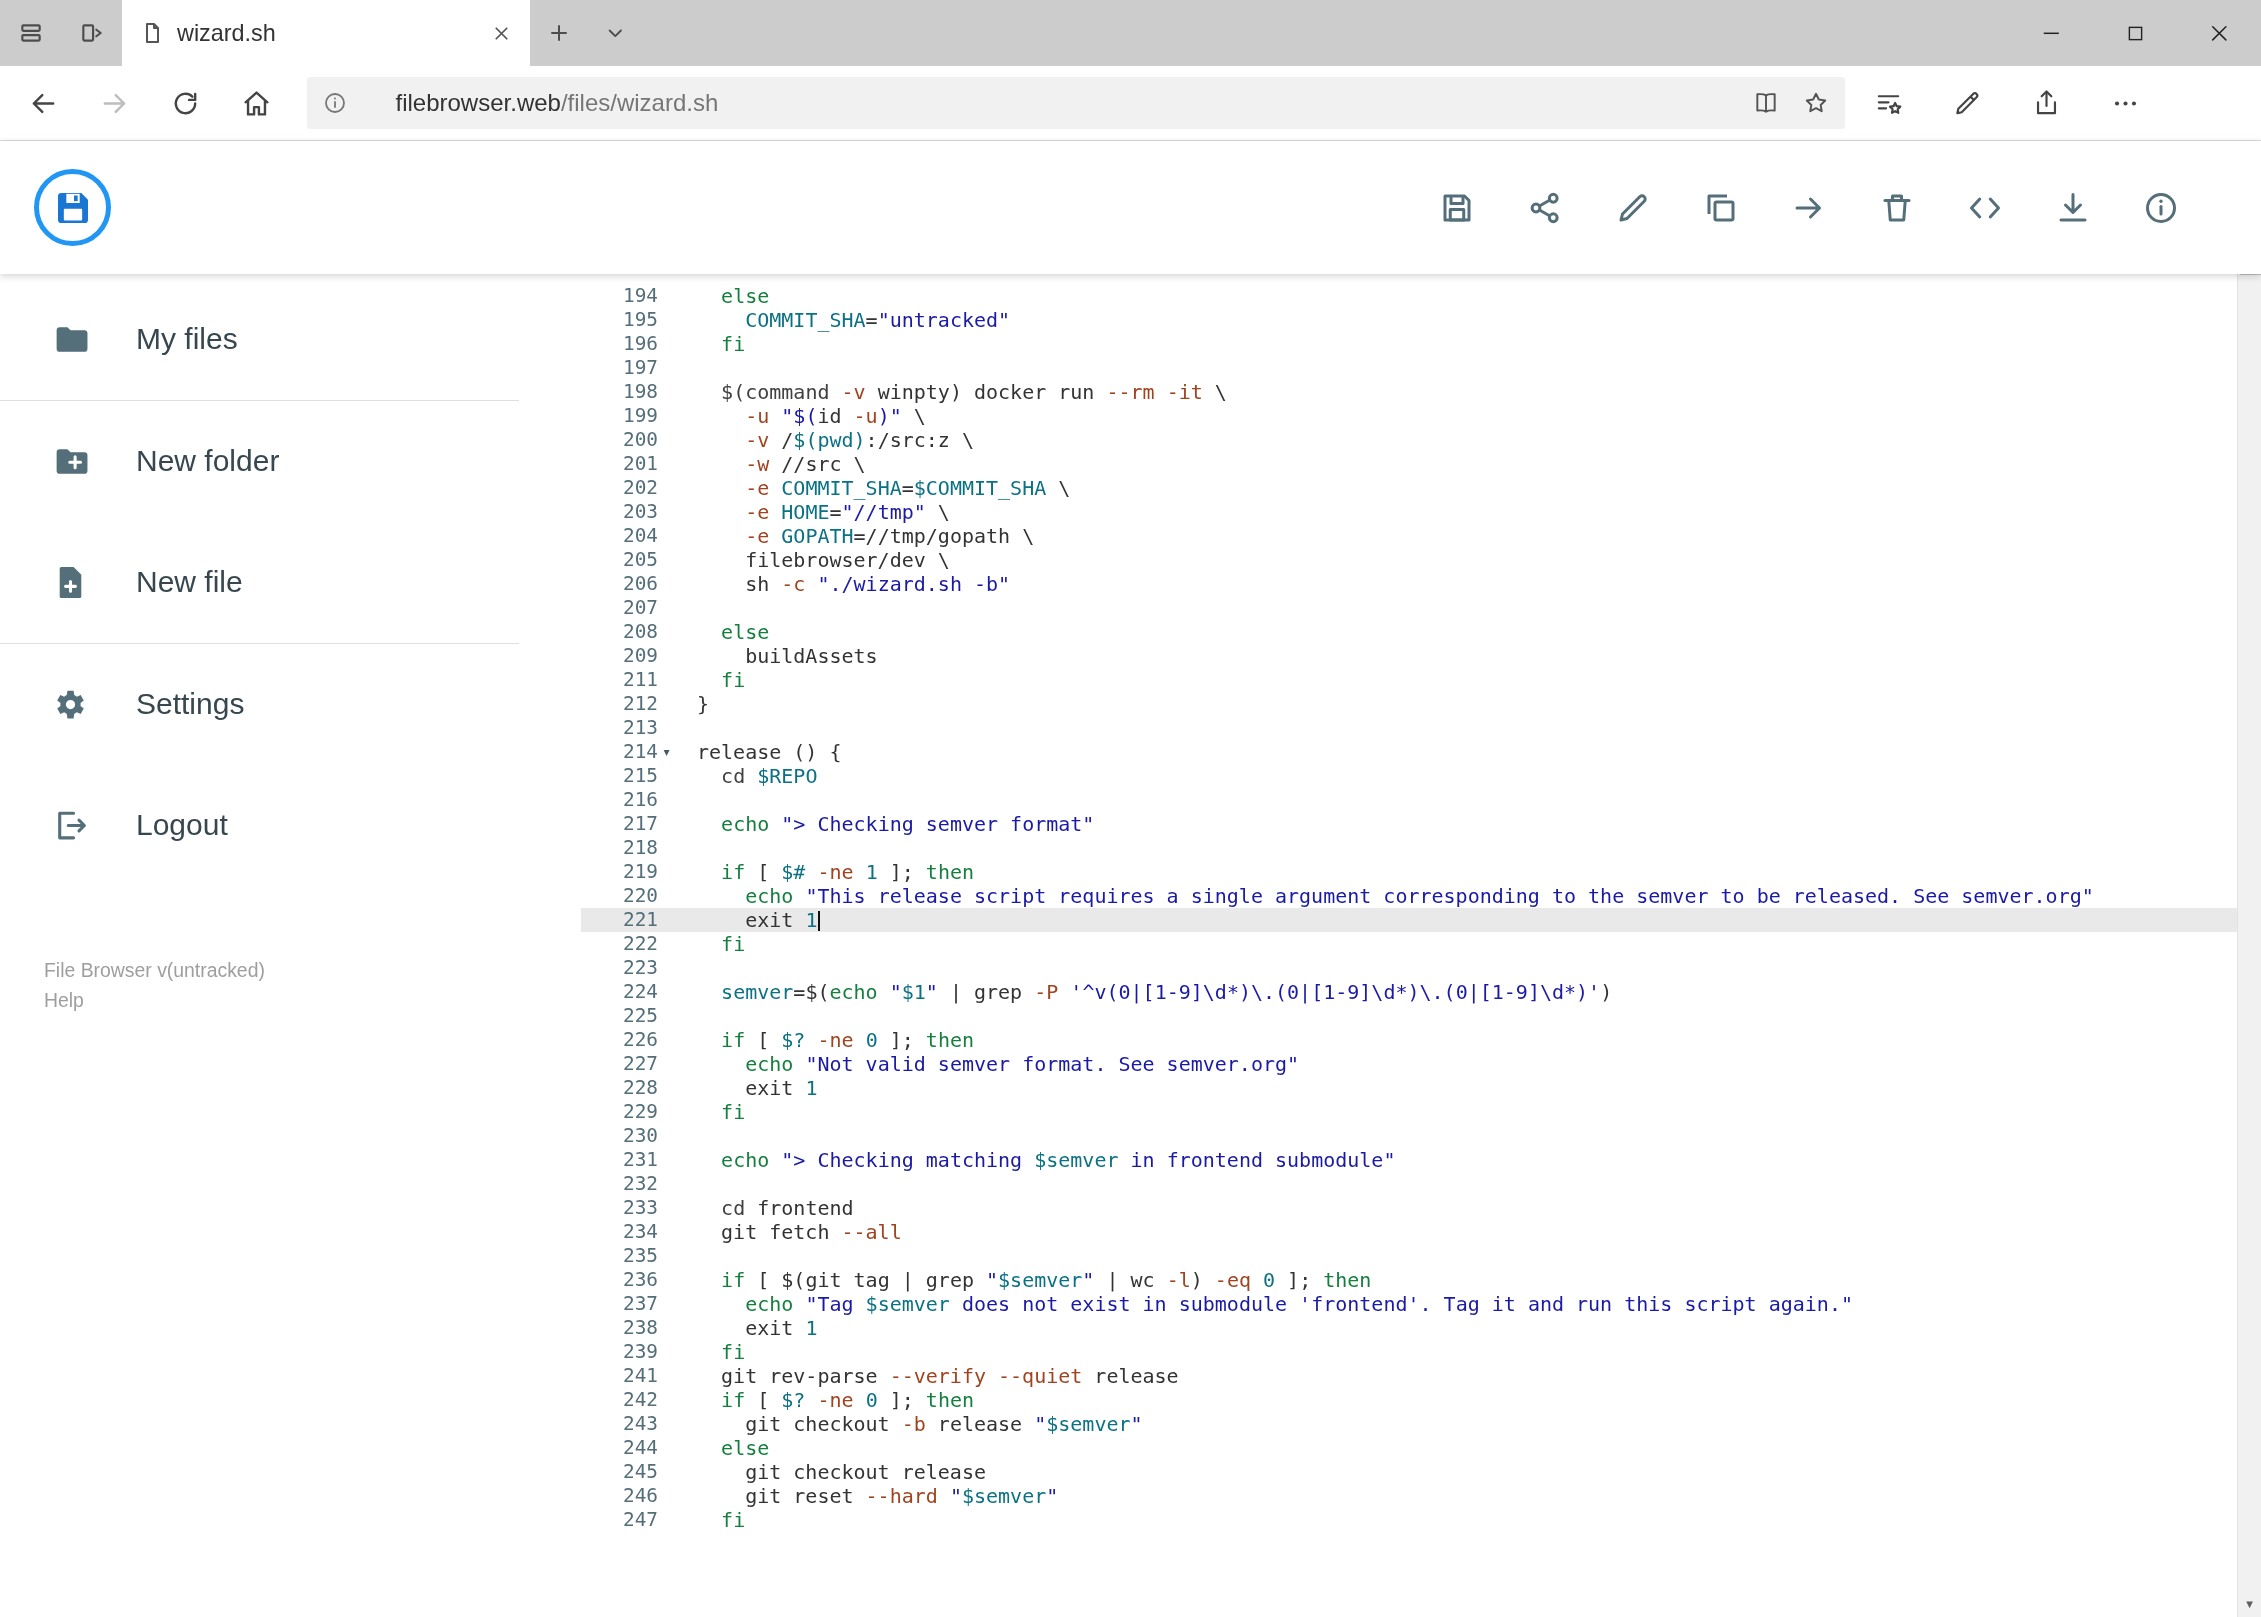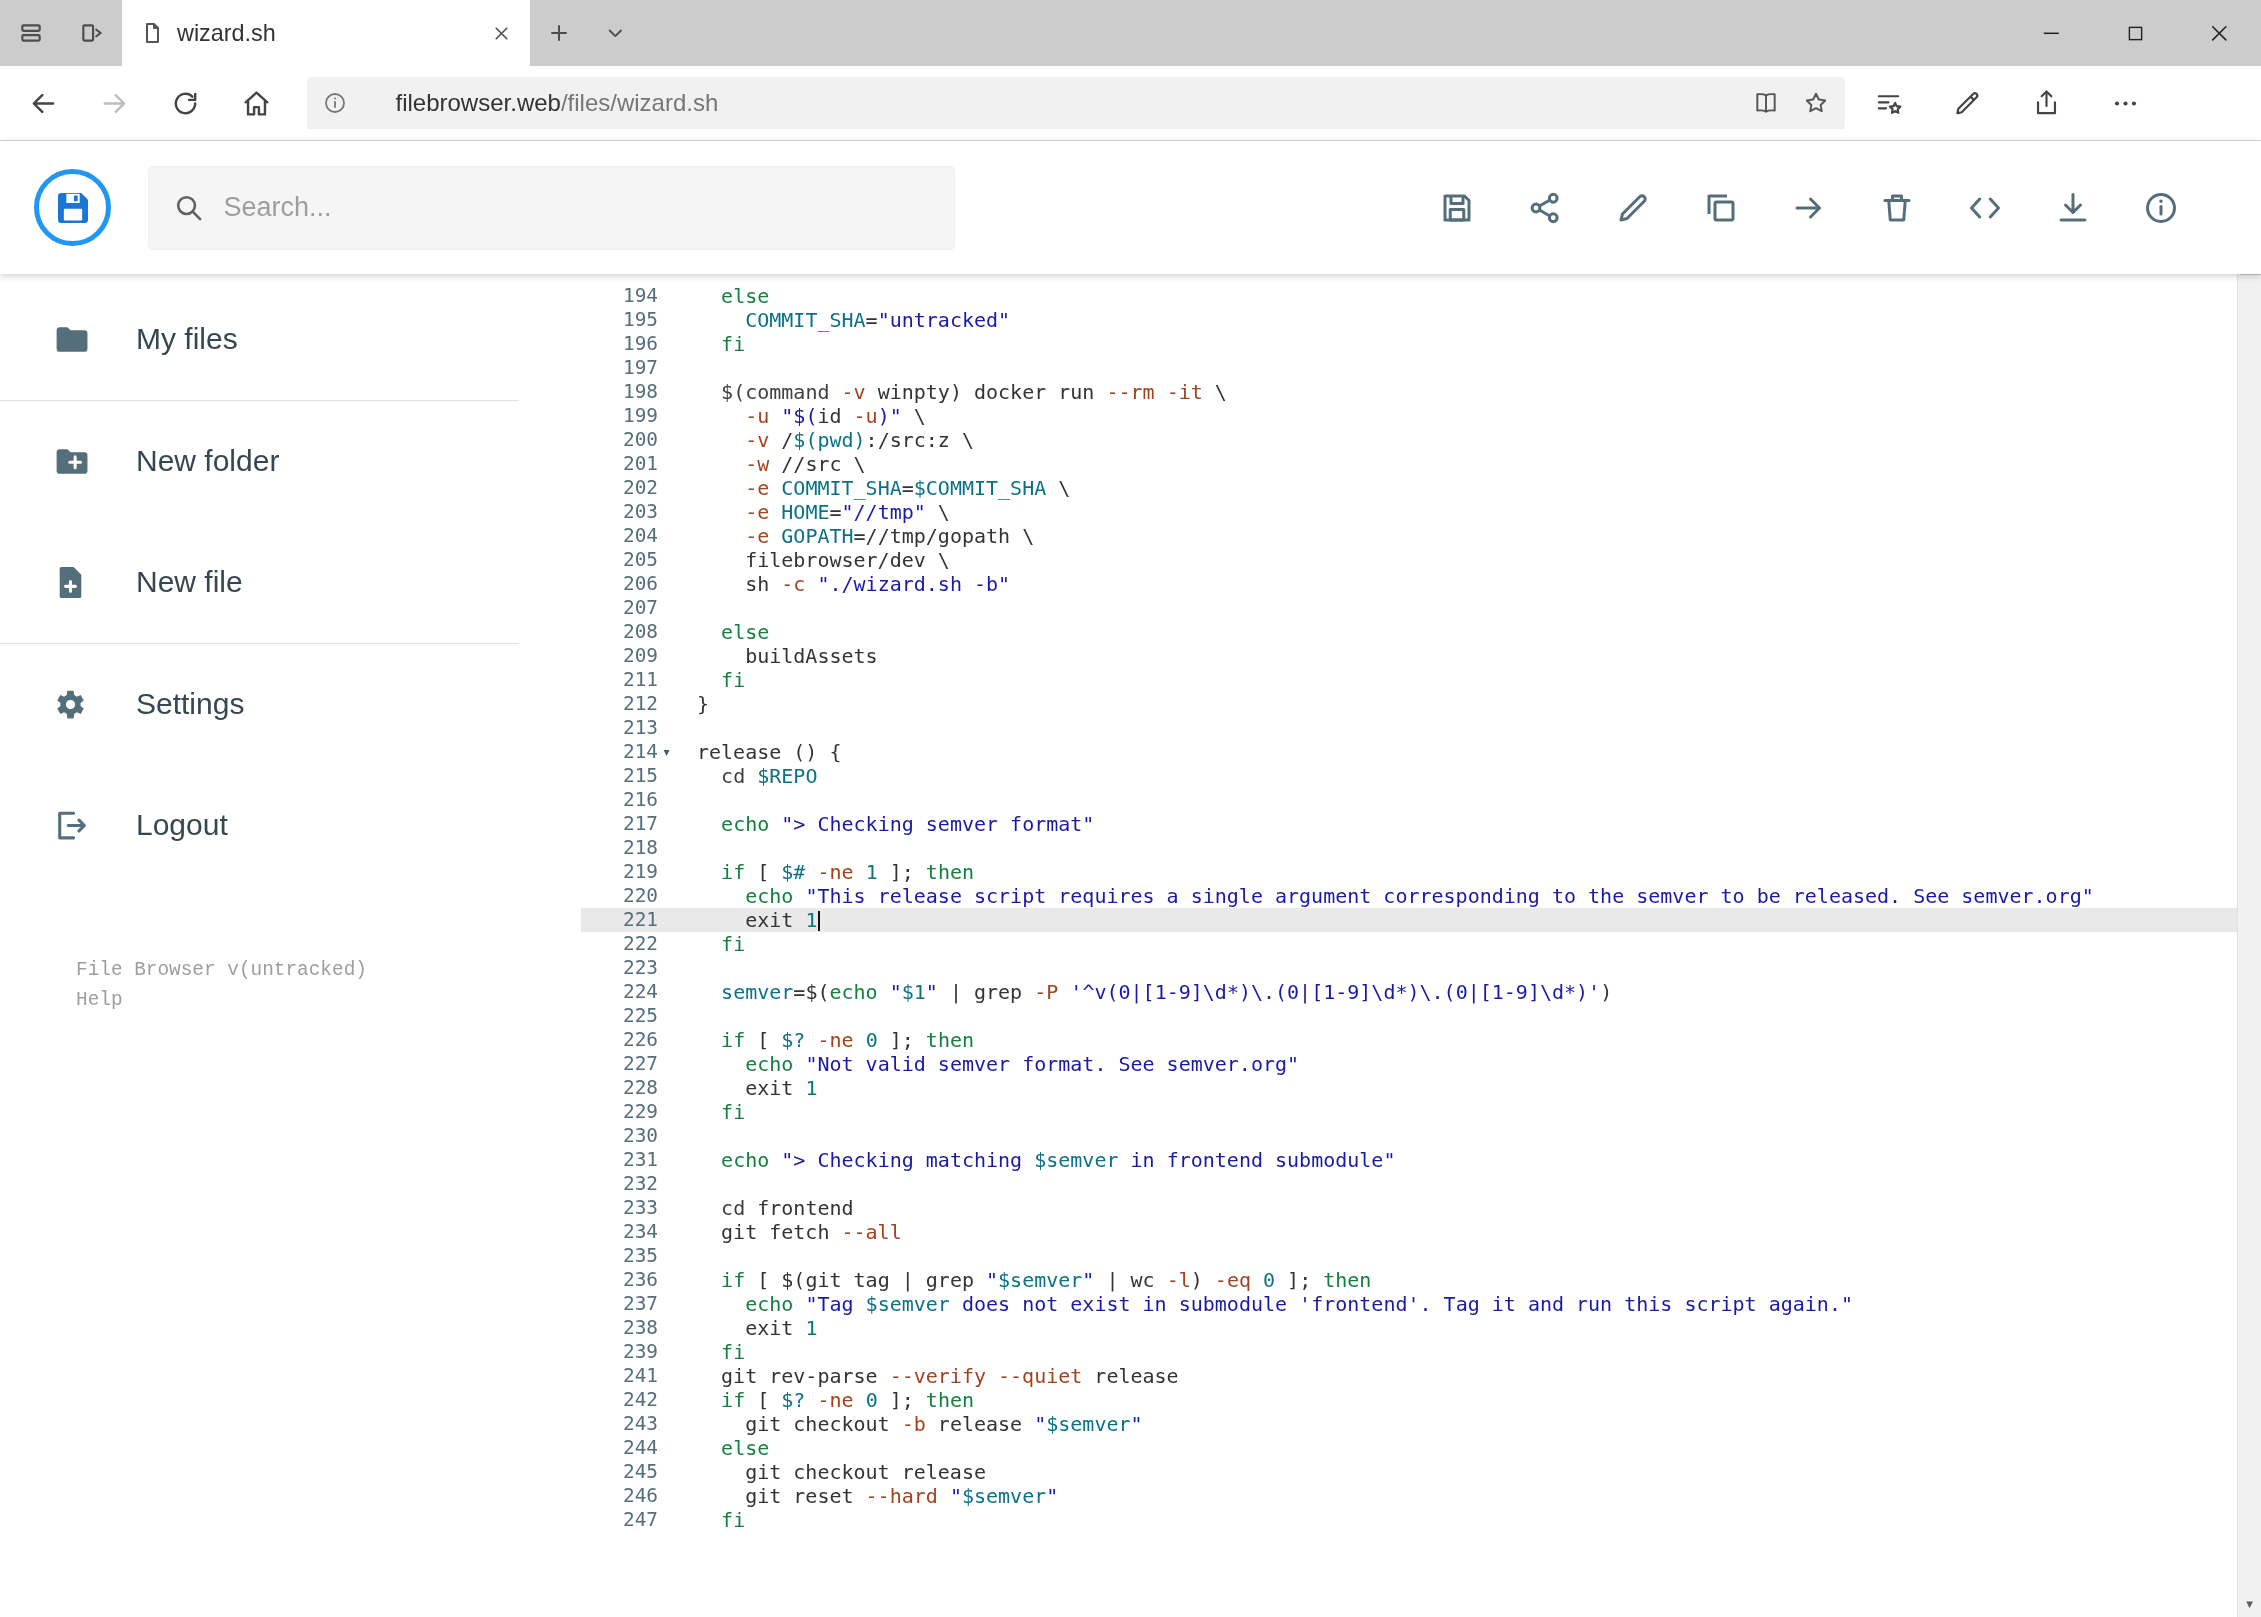--- a/index.html
+++ b/index.html
@@ -43,21 +43,21 @@
   .search-icon { color:#616161; display:flex; }
   .headtools { margin-left:auto; display:flex; align-items:center; gap:52px; color:#546e7a; padding-right:48px; }
   .tool-btn { display:flex; }
 
   
   .main { display:flex; height: 1343px; }
   .sidebar { width: 581px; flex:0 0 auto; padding-top:4.8px; }
   .side-item { height:121px; display:flex; align-items:center; padding-left:52px; gap:47px; color:#546e7a; }
   .side-label { font-size:30px; color:#37474f; }
   .side-div { border-top:0.8px solid #e0e0e0; margin-right:62px; }
-  .side-footer { margin-top:69px; padding-left:76px; font-size:19.4px; color:#9e9e9e; line-height:30px;font-family:Liberation Mono, monospace; }
+  .side-footer { margin-top:69px; padding-left:44px; font-size:19.4px; color:#9e9e9e; line-height:30px; }
 
   
   .editor { flex:1; background:#fff; overflow:hidden; padding-top:9.7px; }
   .line { display:flex; height:24px; line-height:24px;
           font-family:"DejaVu Sans Mono", monospace; font-size:20px; }
   .line.active { background:#e9e9e9; }
   .ln { flex:0 0 77px; text-align:right; color:#546e7a; font-size:19.4px; position:relative; }
   .fold { position:absolute; left:100%; margin-left:4px; top:0.8px; color:#455a64; font-size:15.3px; }
   .ct { margin-left:39px; white-space:pre; }
   .cursor { display:inline-block; width:1.6px; height:19.4px; background:#111; vertical-align:middle; margin-left:0.8px; }
@@ -247,29 +247,20 @@
 
   <div class="appheader">
     <div class="logo">
       <svg width="40" height="40" viewBox="0 0 24 24">
         <path fill="#1976d2" d="M3 5a2 2 0 0 1 2-2h12l4 4v12a2 2 0 0 1-2 2H5a2 2 0 0 1-2-2z"></path>
         <rect x="8" y="3.5" width="8" height="5.5" fill="#fff"></rect>
         <rect x="12.6" y="4.5" width="2.2" height="3.4" fill="#1976d2"></rect>
         <rect x="6.5" y="12.5" width="11" height="7" rx="0.6" fill="#fff"></rect>
       </svg>
     </div>
-    <div class="searchbox">
-      <span class="search-icon">
-        <svg width="31" height="31" viewBox="0 0 24 24" fill="none" stroke="currentColor" stroke-width="2" stroke-linecap="round">
-            <circle cx="10.5" cy="10.5" r="6.5"></circle>
-            <path d="M15.6 15.6L21 21"></path>
-          </svg>
-      </span>
-      <input type="text" value="" placeholder="Search..." style="">
-    </div>
     <div class="headtools">
       <span class="tool-btn">
         <svg width="36" height="36" viewBox="0 0 24 24" fill="none" stroke="currentColor" stroke-width="2" stroke-linejoin="round">
             <path d="M4 4h13l3 3v13H4z"></path>
             <path d="M8 4v5h8V4"></path>
             <rect x="7.5" y="13" width="9" height="7"></rect>
           </svg>
       </span>
       <span class="tool-btn">
         <svg width="36" height="36" viewBox="0 0 24 24" fill="none" stroke="currentColor" stroke-width="2">

